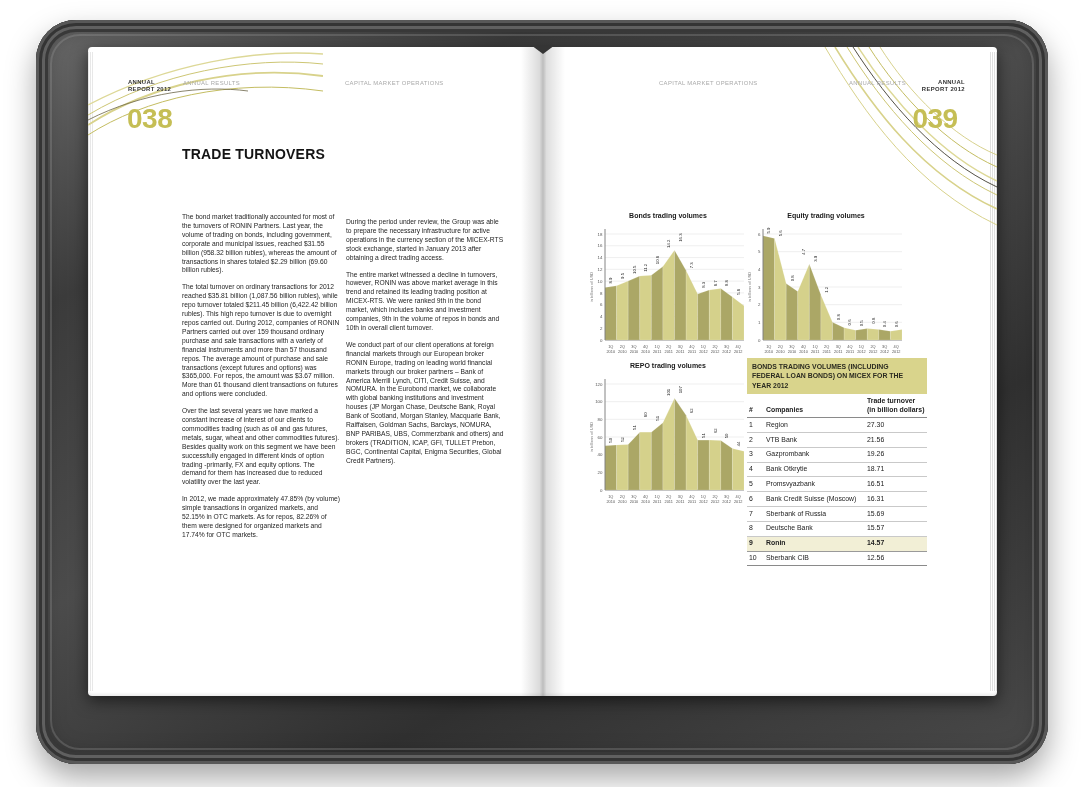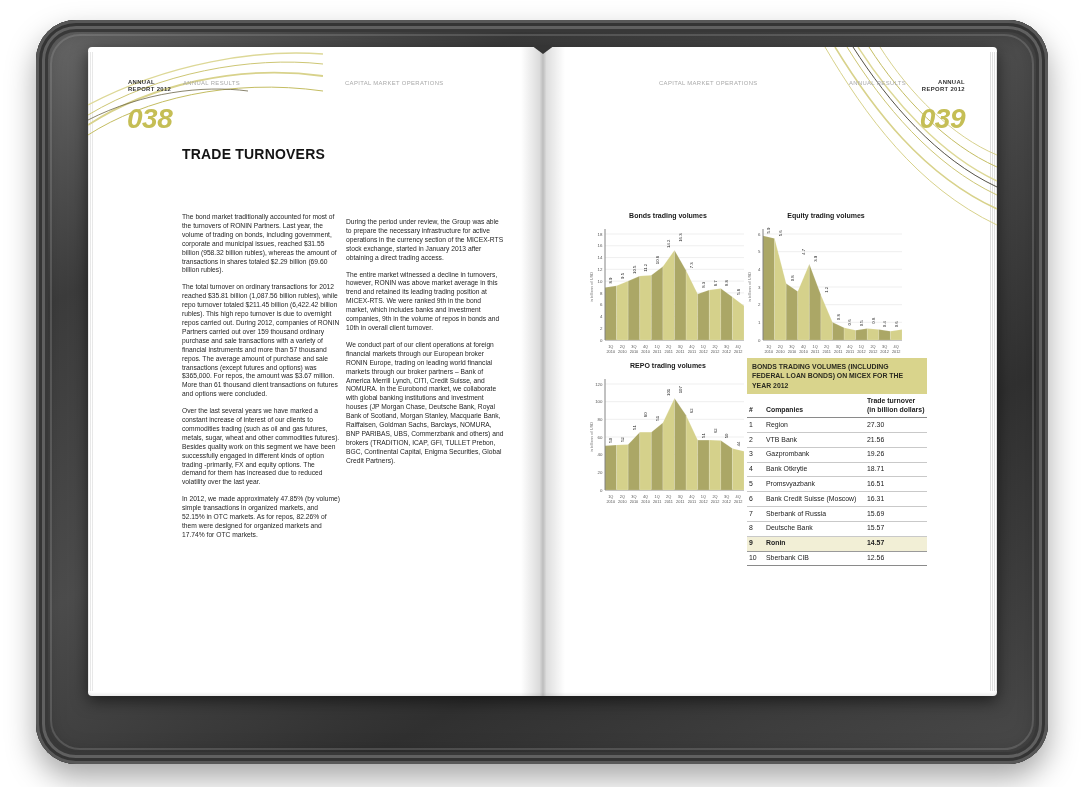--- a/index.html
+++ b/index.html
@@ -20,21 +20,21 @@
   .spine-notch{position:absolute;left:531px;top:45px;width:0;height:0;
     border-left:12px solid transparent;border-right:12px solid transparent;border-top:9px solid #353535;}
   .page-edge-right{position:absolute;left:989px;top:52px;width:8px;height:639px;pointer-events:none;
     background:repeating-linear-gradient(to right,#fff 0 1.2px,#d8d8d8 1.2px 2px);opacity:.8;}
   .page-edge-left{position:absolute;left:88px;top:52px;width:6px;height:639px;pointer-events:none;
     background:repeating-linear-gradient(to right,#dedede 0 .8px,#fff .8px 2px);opacity:.7;}
   
   .hdr{position:absolute;font-size:5.9px;letter-spacing:.35px;text-transform:uppercase;}
   .hdr.gray{color:#a9a9a9;}
   .hdr.dark{color:#333;font-weight:bold;white-space:pre-line;line-height:1.25;}
-  .page-num{position:absolute;font-size:28px;font-weight:800;color:#c5be55;letter-spacing:-.5px;font-style:italic;}
+  .page-num{position:absolute;font-size:28px;font-weight:800;color:#c5be55;letter-spacing:-.5px;}
   .page-title{position:absolute;font-size:14px;font-weight:bold;color:#141414;letter-spacing:.2px;}
   
   .txt-col{position:absolute;width:158px;font-size:6.7px;line-height:1.33;color:#1e1e1e;text-align:left;}
   .para{margin:0 0 8px 0;}
   
   .chart{position:absolute;width:160px;}
   .chart-title{font-size:7px;font-weight:bold;color:#1a1a1a;text-align:center;margin-bottom:1px;}
   
   .table-box{position:absolute;left:747px;top:358px;width:180px;}
   .table-band{background:#d9d48c;color:#2b2b20;font-weight:bold;font-size:6.9px;line-height:1.35;
@@ -95,21 +95,21 @@
   <div class="txt-col" style="left:346px;top:218px">
     <p class="para">During the period under review, the Group was able to prepare the necessary infrastructure for active operations in the currency section of the MICEX-RTS stock exchange, started in January 2013 after obtaining a direct trading access.</p>
     <p class="para">The entire market witnessed a decline in turnovers, however, RONIN was above market average in this trend and retained its leading trading position at MICEX-RTS. We were ranked 9th in the bond market, which includes banks and investment companies, 9th in the  volume of repos in bonds and 10th in overall client turnover.</p>
     <p class="para">We conduct part of our client operations at foreign financial markets through our European broker RONIN Europe, trading on leading world financial markets through our broker partners – Bank of America Merrill Lynch, CITI, Credit Suisse, and NOMURA. In the Eurobond market, we collaborate with global banking institutions and investment houses (JP Morgan Chase, Deutsche Bank, Royal Bank of Scotland, Morgan Stanley, Macquarie Bank, Raiffaisen, Goldman Sachs, Barclays, NOMURA, BNP PARIBAS, UBS, Commerzbank and others) and brokers (TRADITION, ICAP, GFI, TULLET Prebon, BGC, Continental Capital, Enigma Securities, Global Credit Partners).</p>
   </div>
 
   <div class="hdr gray" style="left:659px;top:80px">CAPITAL MARKET OPERATIONS</div>
   <div class="hdr gray" style="left:849px;top:80px">ANNUAL RESULTS</div>
   <div class="hdr dark" style="left:893px;top:79px;width:72px;text-align:right">ANNUAL
 REPORT 2012</div>
-  <div class="page-num" style="left:905px;top:103px;width:60px;text-align:right">039</div>
+  <div class="page-num" style="left:905px;top:103px;width:60px;text-align:center">039</div>
 
   <div class="chart" style="left:588px;top:212px">
     <div class="chart-title">Bonds trading volumes</div>
     <div><svg viewBox="0 0 160 140" width="160" height="140" xmlns="http://www.w3.org/2000/svg">
           <line x1="17" y1="120" x2="156" y2="120" stroke="#777" stroke-width="0.9"></line>
           <text x="14.5" y="121.7" font-size="4.4" fill="#555" text-anchor="end">0</text>
           <line x1="17" y1="108.22222222222223" x2="156" y2="108.22222222222223" stroke="#e4e4e4" stroke-width="0.6"></line>
           <text x="14.5" y="109.92222222222223" font-size="4.4" fill="#555" text-anchor="end">2</text>
           <line x1="17" y1="96.44444444444444" x2="156" y2="96.44444444444444" stroke="#e4e4e4" stroke-width="0.6"></line>
           <text x="14.5" y="98.14444444444445" font-size="4.4" fill="#555" text-anchor="end">4</text>

